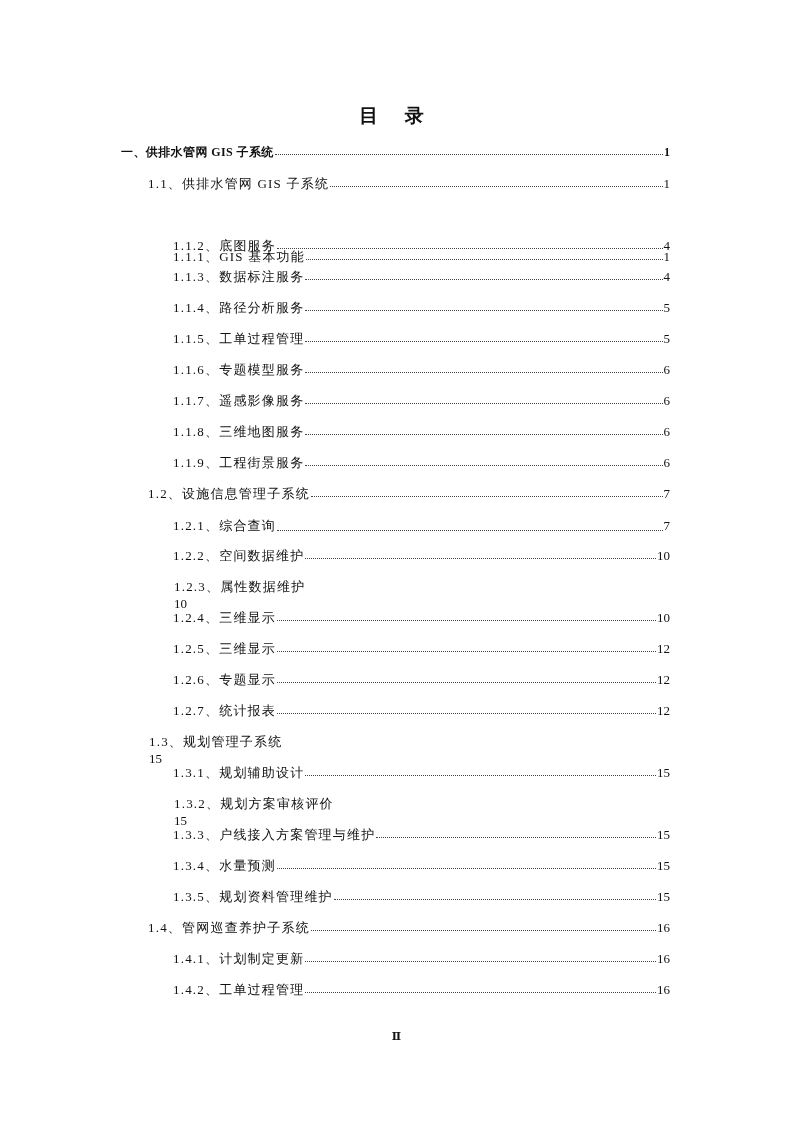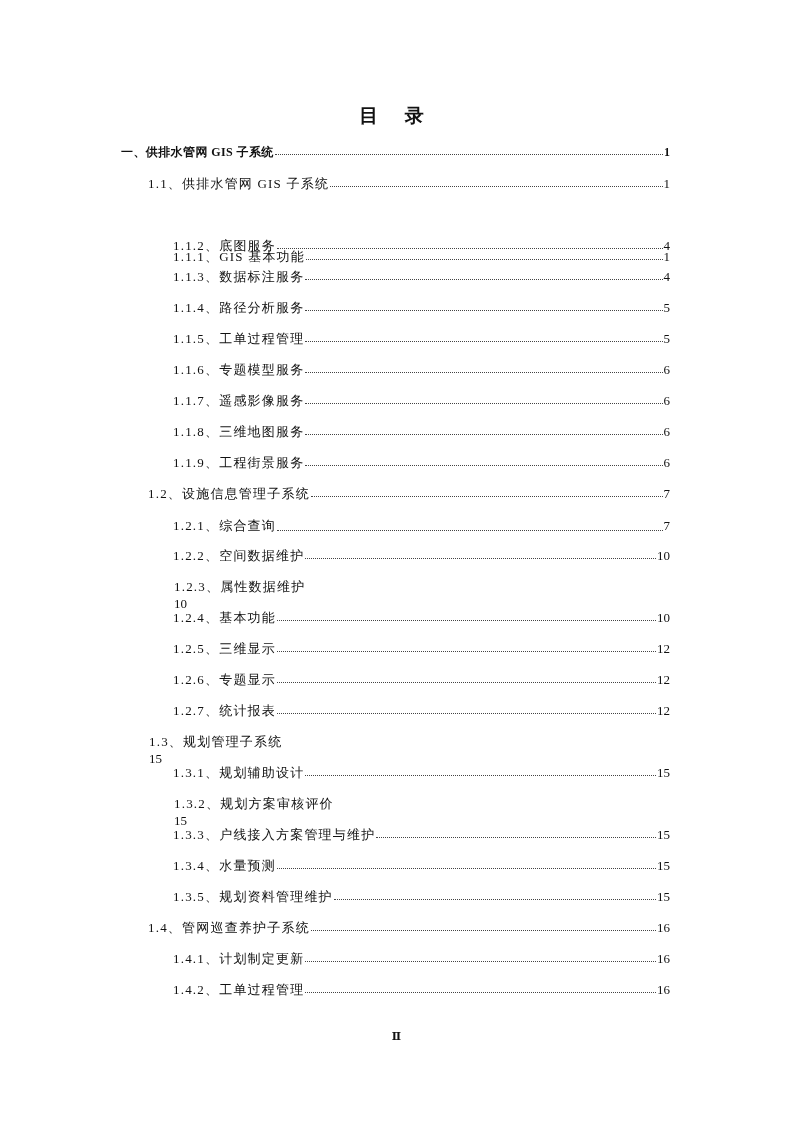--- a/index.html
+++ b/index.html
@@ -97,21 +97,21 @@
       <span class="lbl">1.2.2、空间数据维护</span>
       <span class="dots"></span>
       <span class="pg">10</span>
     </div>
     <div class="row lvl2" style="top: 434px; flex-direction: column;">
       <span class="lbl">1.2.3、属性数据维护</span>
       <span class="dots"></span>
       <span class="pg">10</span>
     </div>
     <div class="row lvl2" style="top: 465px;">
-      <span class="lbl">1.2.4、基本功能</span>
+      <span class="lbl">1.2.4、三维显示</span>
       <span class="dots"></span>
       <span class="pg">10</span>
     </div>
     <div class="row lvl2" style="top: 496px;">
       <span class="lbl">1.2.5、三维显示</span>
       <span class="dots"></span>
       <span class="pg">12</span>
     </div>
     <div class="row lvl2" style="top: 527px;">
       <span class="lbl">1.2.6、专题显示</span>

